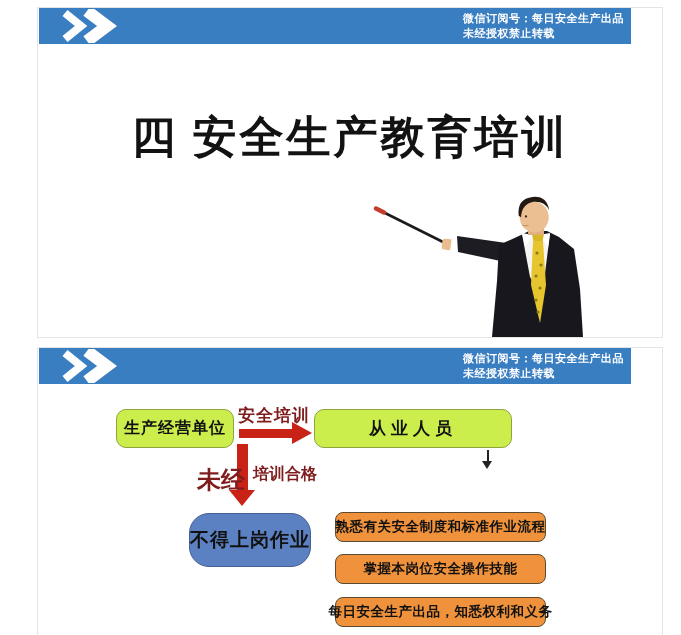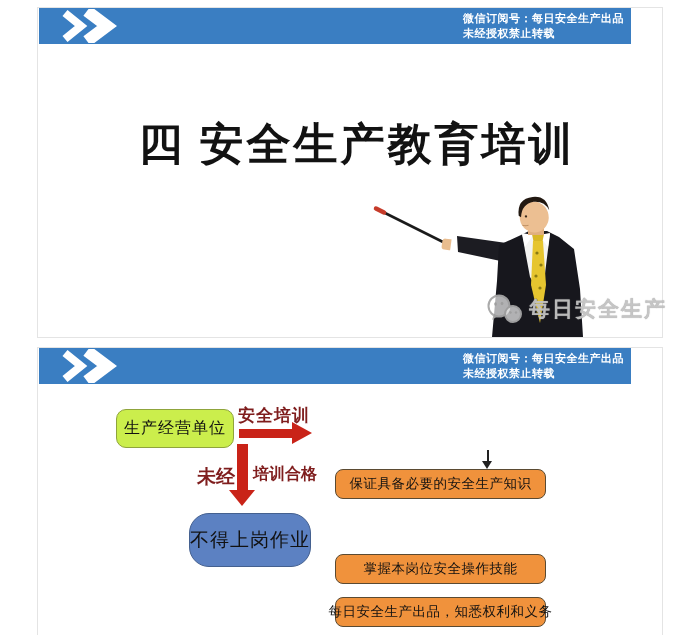--- a/index.html
+++ b/index.html
@@ -20,59 +20,59 @@
     background:#3a7ec2;
   }
   .chevrons{position:absolute;left:16px;top:1px;}
   .bar-text{
     position:absolute;right:7px;top:3px;text-align:left;
     color:#ffffff;font-size:11px;line-height:15px;font-weight:bold;
     letter-spacing:0.5px;white-space:nowrap;
   }
   
   .title{
-    position:absolute;left:0;top:100px;width:100%;margin:7px;
+    position:absolute;left:0;top:100px;width:100%;margin:0;
     text-align:center;color:#121212;
     font-family:"Liberation Serif","DejaVu Serif",serif;
     font-size:44px;font-weight:bold;letter-spacing:3px;white-space:pre;
   }
   .man{position:absolute;left:333px;top:181px;}
   .watermark{
     position:absolute;left:448px;top:286px;display:flex;align-items:center;
     opacity:0.95;
   }
   .watermark-text{
     font-family:"Liberation Serif","DejaVu Serif",serif;
     font-size:21px;font-weight:bold;color:#c2c2c2;letter-spacing:2px;
     text-shadow:0 0 1px #9a9a9a;white-space:nowrap;margin-left:5px;
   }
   
   .fc-box{
     position:absolute;display:flex;align-items:center;justify-content:center;
-    box-sizing:border-box;color:#111;font-weight:normal;white-space:nowrap;
+    box-sizing:border-box;color:#111;font-weight:bold;white-space:nowrap;
   }
   .green{background:#cbee4c;border:1.5px solid #8fa43c;border-radius:10px;}
   .unit-box{left:78px;top:61px;width:118px;height:39px;font-size:16px;letter-spacing:1px;}
   .worker-box{left:276px;top:61px;width:198px;height:39px;font-size:17px;letter-spacing:5px;}
   .nowork-box{
     left:151px;top:165px;width:122px;height:54px;
     background:#5c81c2;border:1.5px solid #44608f;border-radius:20px;
     font-size:19px;letter-spacing:1px;
   }
   .orange{
     left:297px;width:211px;height:30px;
     background:#f0923c;border:1px solid #5a4a32;border-radius:8px;
     font-size:13.5px;letter-spacing:0.5px;
   }
   .req-0{top:121px;} .req-1{top:164px;} .req-2{top:206px;text-align:right;} .req-3{top:249px;}
   .flow-label{
     position:absolute;color:#7f1d1d;font-weight:bold;white-space:nowrap;
   }
   .label-train{left:200px;top:56px;font-size:17px;letter-spacing:1px;}
-  .label-not{left:159px;top:116px;font-size:19px;}
+  .label-not{left:159px;top:116px;font-size:24px;}
   .label-pass{left:215px;top:116px;font-size:16px;}
   
   .arrow-right-shaft{position:absolute;left:201px;top:81px;width:53px;height:9px;background:#c92318;}
   .arrow-right-head{
     position:absolute;left:254px;top:74px;width:0;height:0;
     border-left:20px solid #c92318;border-top:11.5px solid transparent;border-bottom:11.5px solid transparent;
   }
   .arrow-down-shaft{position:absolute;left:199px;top:96px;width:11px;height:46px;background:#c92318;}
   .arrow-down-head{
     position:absolute;left:191px;top:142px;width:0;height:0;
@@ -131,32 +131,20 @@
 
       <rect x="157" y="33" width="16" height="13" fill="#e0af7f"></rect>
       <g transform="rotate(-10 163 27)">
         <ellipse cx="163" cy="28" rx="14.5" ry="15.5" fill="#ecbf92"></ellipse>
         <path d="M148,24 Q149,7 165,8 Q179,9 179,24 Q176,14 165,13 Q153,13 150,26 Z" fill="#221811"></path>
         <circle cx="155" cy="26" r="1.2" fill="#3a2a1c"></circle>
         <path d="M150,34 q3,2 6,1" stroke="#b98a5d" stroke-width="1" fill="none"></path>
       </g>
     </svg>
 
-    <div class="watermark">
-      <svg width="38" height="30" viewBox="0 0 38 30">
-        <circle cx="13" cy="12" r="10.5" fill="#ffffff" fill-opacity="0.7" stroke="#a6a6a6" stroke-width="2"></circle>
-        <ellipse cx="9.5" cy="10" rx="1.4" ry="1.8" fill="#a6a6a6"></ellipse>
-        <ellipse cx="16" cy="9.5" rx="1.4" ry="1.8" fill="#a6a6a6"></ellipse>
-        <polygon points="8,20 6,26 12,22" fill="#a6a6a6"></polygon>
-        <circle cx="27" cy="20" r="8" fill="#ffffff" fill-opacity="0.7" stroke="#a6a6a6" stroke-width="2"></circle>
-        <circle cx="24.5" cy="18.5" r="1.2" fill="#a6a6a6"></circle>
-        <circle cx="30" cy="18.5" r="1.2" fill="#a6a6a6"></circle>
-      </svg>
-      <span class="watermark-text">每日安全生产</span>
-    </div>
   </section>
 
   <section class="slide slide2">
     <div class="bar">
       <svg class="chevrons" width="70" height="34" viewBox="0 0 70 34">
         <path d="M10,4 L26,17 L10,30" fill="none" stroke="#ffffff" stroke-width="8"></path>
         <path d="M32,2 L52,17 L32,32" fill="none" stroke="#ffffff" stroke-width="12"></path>
       </svg>
       <div class="bar-text">
         <div>微信订阅号：每日安全生产出品</div>
@@ -164,30 +152,31 @@
       </div>
     </div>
 
     <div class="fc-box green unit-box">生产经营单位</div>
 
     <div class="flow-label label-train">安全培训</div>
 
     <div class="arrow-right-shaft"></div>
     <div class="arrow-right-head"></div>
 
+    <div class="fc-box green worker-box">从业人员</div>
 
     <div class="arrow-down-shaft"></div>
     <div class="arrow-down-head"></div>
 
     <div class="flow-label label-not">未经</div>
     <div class="flow-label label-pass">培训合格</div>
 
     <div class="fc-box nowork-box">不得上岗作业</div>
 
     <div class="conn-line"></div>
     <div class="conn-head"></div>
 
-    <div class="fc-box orange req-0">保证具备必要的安全生产知识</div>
+    <div class="fc-box orange req-1">熟悉有关安全制度和标准作业流程</div>
     <div class="fc-box orange req-2">掌握本岗位安全操作技能</div>
     <div class="fc-box orange req-3">每日安全生产出品，知悉权利和义务</div>
   </section>
 
 </div>
 
 </body></html>

